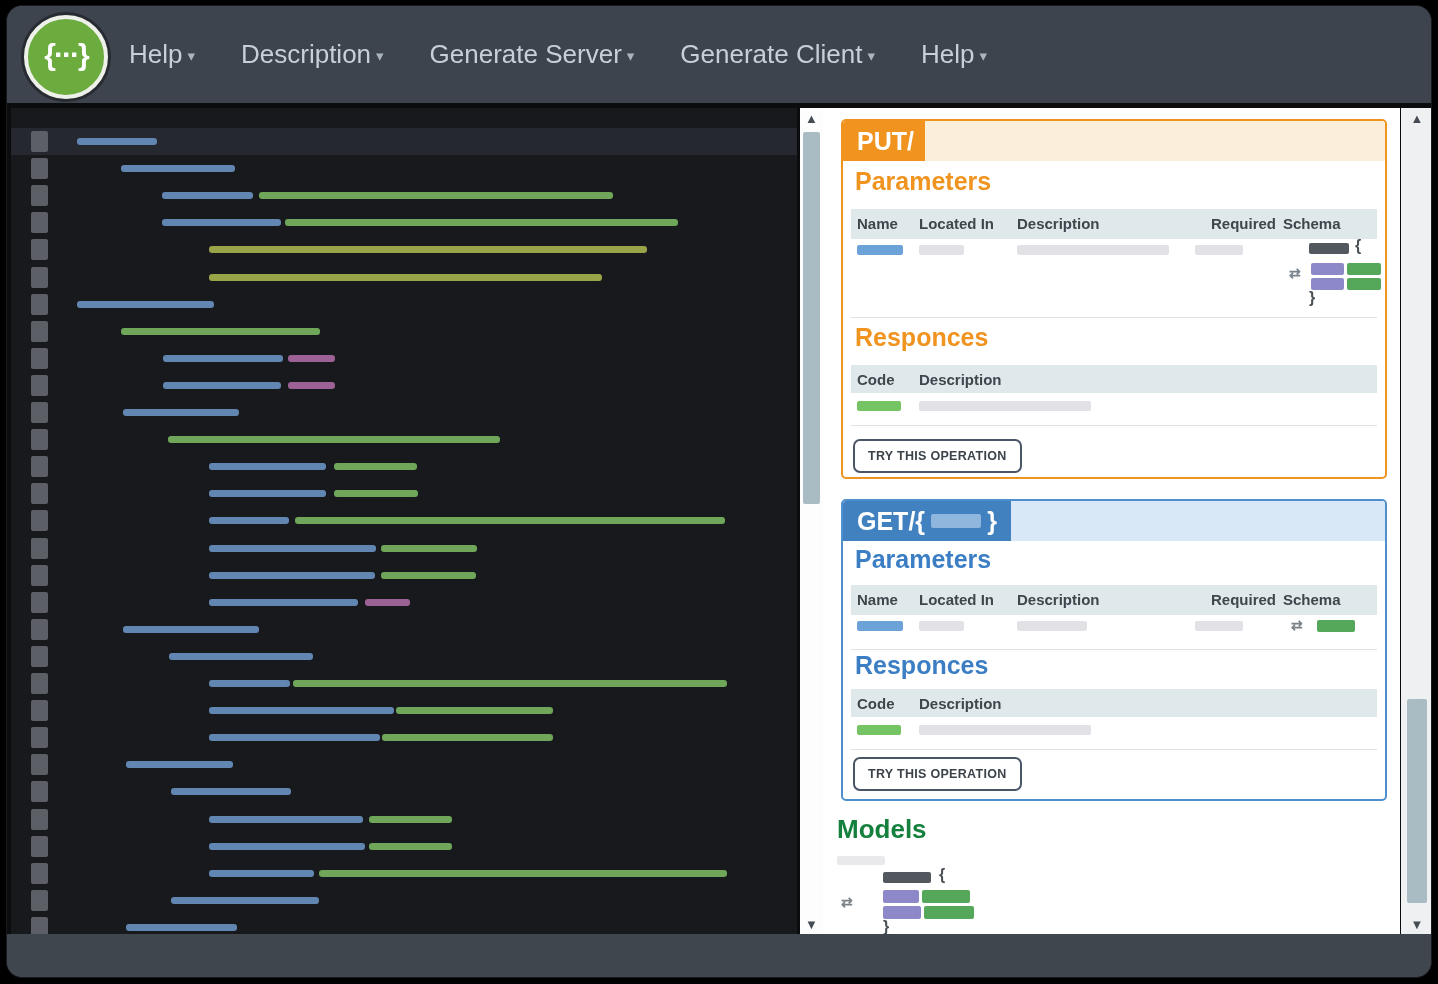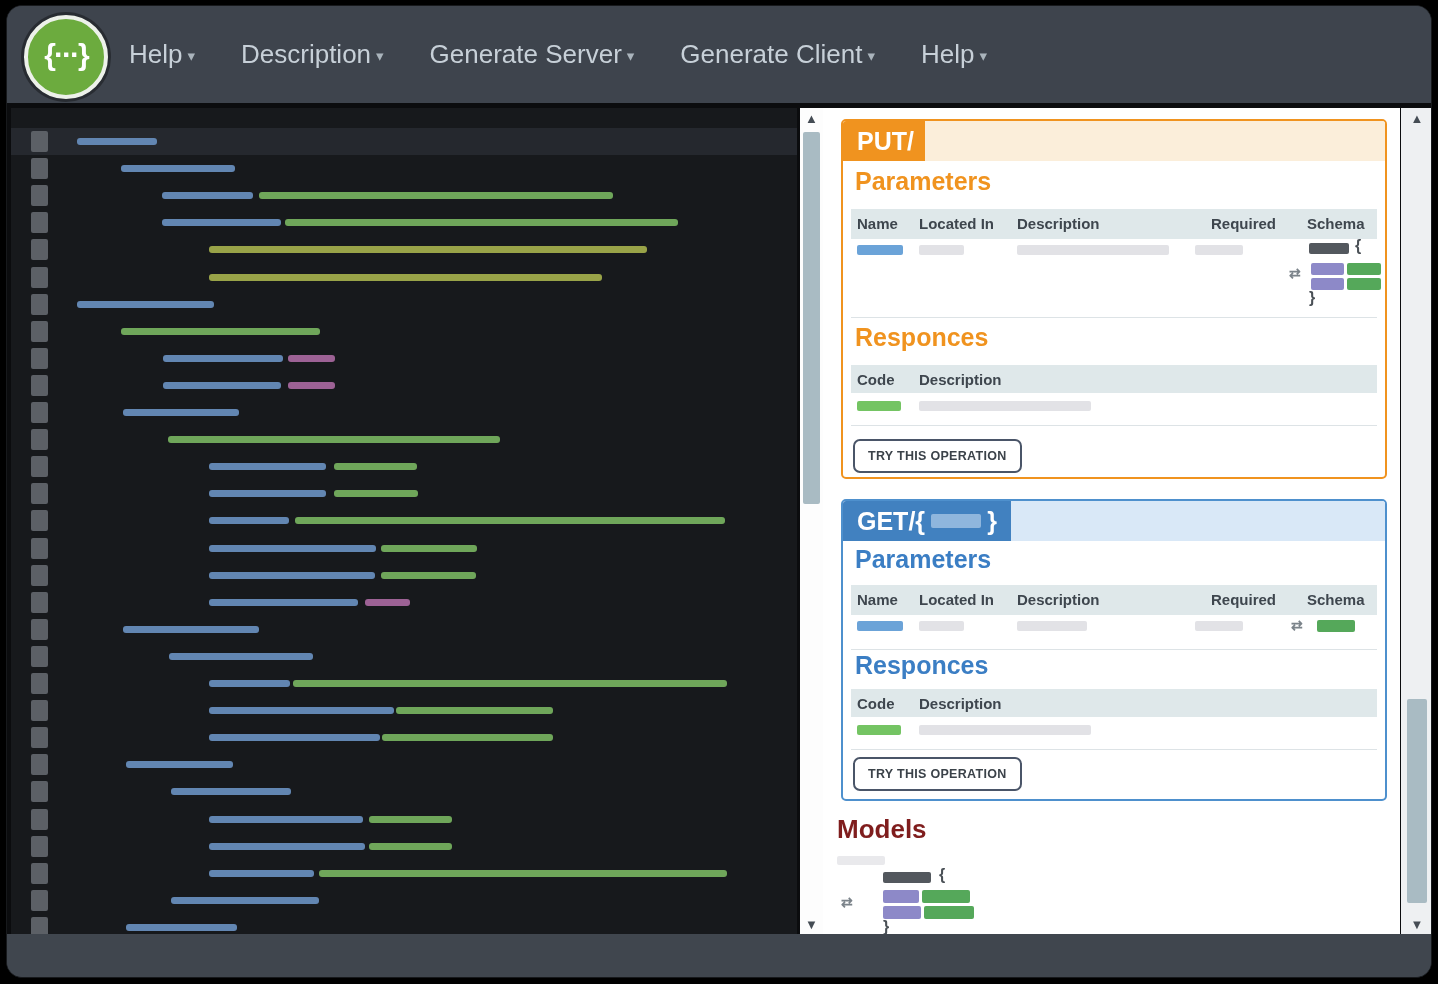--- a/index.html
+++ b/index.html
@@ -45,31 +45,31 @@
   .op-tab{position:absolute;left:0;top:0;height:40px;display:flex;align-items:center;padding:0 14px;
           color:#fff;font-weight:bold;font-size:25px;white-space:nowrap;}
   .put .op-tab{background:#f0931f;}
   .get .op-tab{background:#4181c0;}
   .tab-pill{display:inline-block;width:55px;height:14px;background:#8fb6dd;border-radius:2px;margin:0 6px;}
   .op-heading{position:absolute;left:12px;margin:0;font-size:25px;font-weight:bold;}
   .put .op-heading{color:#f0931f;}
   .get .op-heading{color:#3b7ec4;}
   .tbl-head{position:absolute;left:8px;right:8px;height:30px;background:#dfe8ea;}
   .tbl-head span{position:absolute;top:0;line-height:30px;font-size:15px;font-weight:bold;color:#3e464e;}
-  .col-name{left:6px;} .col-loc{left:68px;} .col-desc{left:166px;} .col-req{left:360px;} .col-schema{left:456px;}
+  .col-name{left:6px;} .col-loc{left:68px;} .col-desc{left:166px;} .col-req{left:360px;} .col-schema{left:432px;}
   .row-zone{position:absolute;left:8px;right:8px;}
   .redact{position:absolute;height:10px;border-radius:2px;background:#e2e2e6;}
   .rb-blue{background:#6ba3d8;} .rb-codegreen{background:#74c463;} .rb-schemagreen{background:#55a85a;}
   .rb-purple{background:#8d89c8;} .rb-dark{background:#53585e;height:11px;} .rb-graysoft{background:#e9e9ec;}
   .brace{position:absolute;font-size:16px;font-weight:bold;color:#4a5056;}
   .swap{position:absolute;font-size:14px;color:#7b838a;font-weight:bold;}
   .divider{position:absolute;left:8px;right:8px;border-top:1px solid #dde3e6;}
   .try-btn{position:absolute;left:10px;background:#fff;border:2px solid #4a5568;border-radius:7px;
            padding:8px 13px;font-size:12.5px;font-weight:bold;color:#3b4249;letter-spacing:.3px;cursor:pointer;}
-  .models-title{position:absolute;left:14px;top:706px;margin:0;font-size:26px;font-weight:bold;color:#7f1d1d;}
+  .models-title{position:absolute;left:14px;top:706px;margin:0;font-size:26px;font-weight:bold;color:#15803d;}
   
   .bottomstrip{position:absolute;left:0;bottom:0;width:100%;height:43px;background:#40464e;}
 </style>
 </head>
 <body>
 
 <div id="screen">
   <div class="window">
 
     <div class="menubar">

